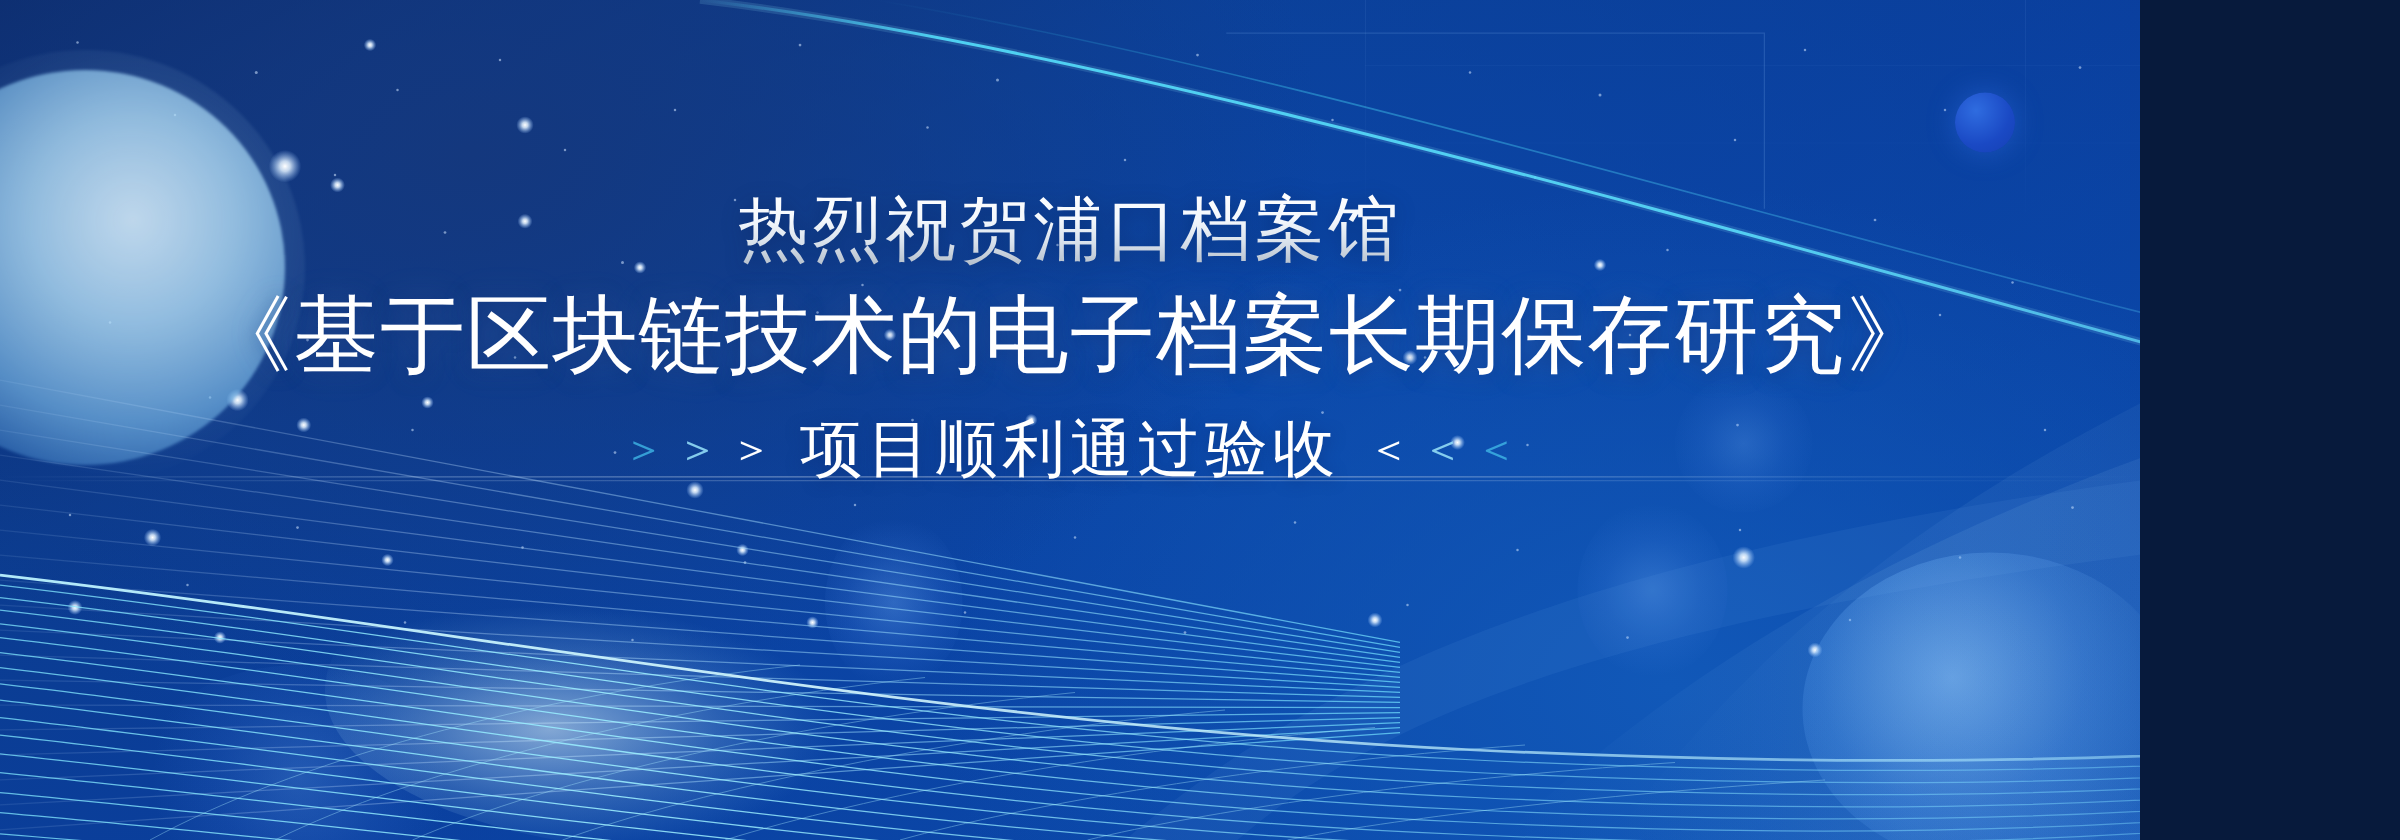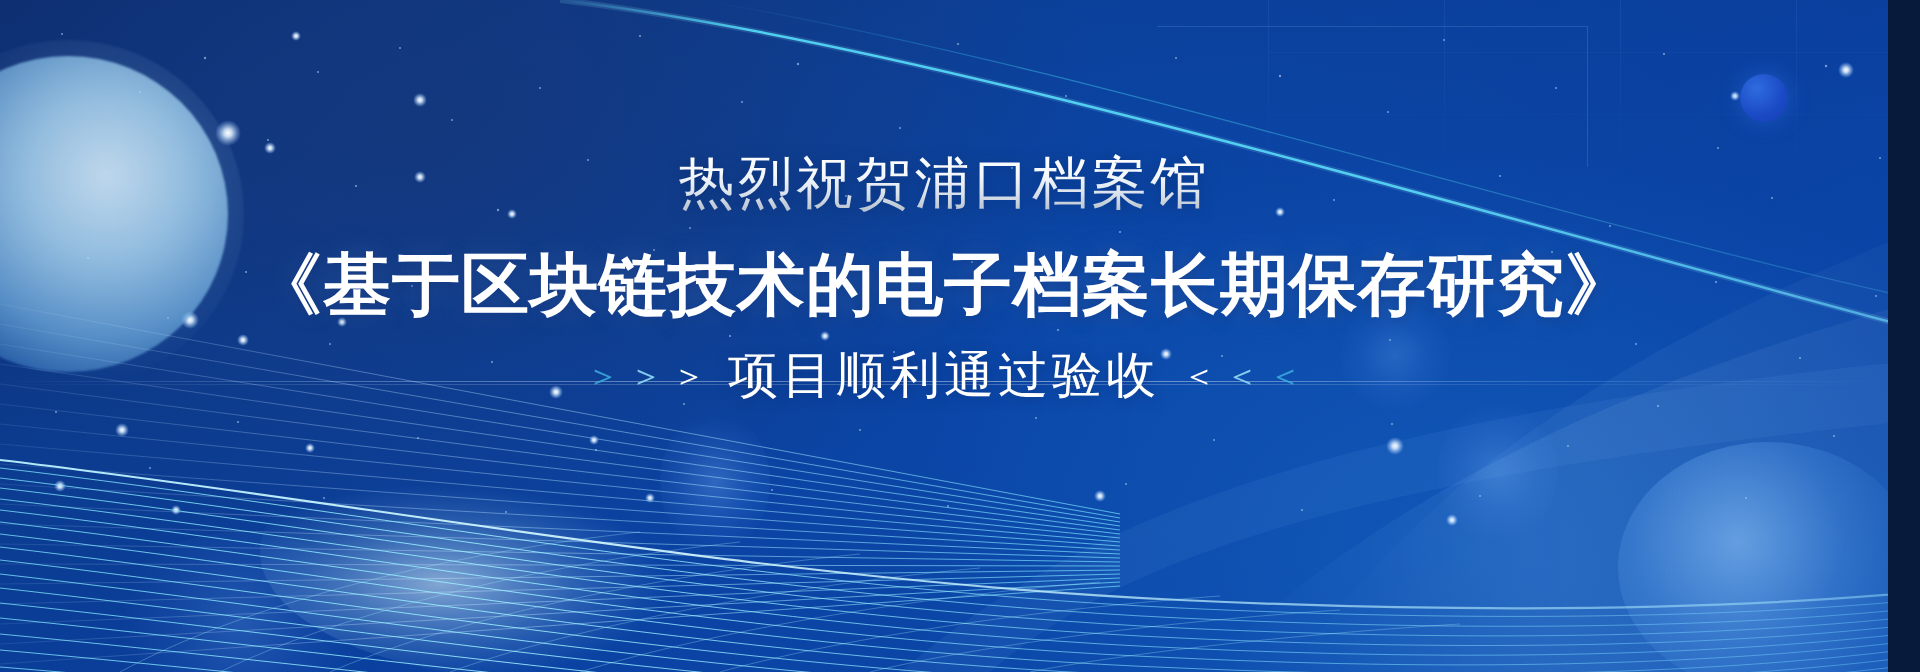--- a/index.html
+++ b/index.html
@@ -3,21 +3,21 @@
 <meta charset="utf-8">
 <title>Banner</title>
 <style>
   html, body {
     margin: 0;
     padding: 0;
     background: #071a3c;
   }
   #stage {
     position: relative;
-    width: 1888px;
+    width: 1712px;
     height: 672px;
     overflow: hidden;
     font-family: "Liberation Sans", "DejaVu Sans", sans-serif;
     background:
       radial-gradient(ellipse 1100px 700px at 22% 18%,  #14387e 0%, rgba(20,56,126,0) 62%),
       radial-gradient(ellipse 900px 620px at 78% 82%,  #1158b8 0%, rgba(17,88,184,0) 65%),
       radial-gradient(ellipse 1400px 900px at 60% 55%, #0b47a8 0%, rgba(11,71,168,0) 70%),
       linear-gradient(155deg, #0a2a6b 0%, #0b3c90 30%, #0a3f9e 55%, #0a46a8 78%, #0c53b8 100%);
   }
 
@@ -109,23 +109,23 @@
     line-height: 1.18;
     background: linear-gradient(to bottom, #ffffff 0%, #f4f8fd 38%, #d9e2ec 66%, #aeb9c6 100%);
     -webkit-background-clip: text;
     background-clip: text;
     color: transparent;
     -webkit-text-fill-color: transparent;
     text-shadow: none;
     filter: drop-shadow(0 2px 8px rgba(0,20,60,.35));
   }
   .line2 {
-    margin-top: 28px;
+    margin-top: 12px;
     font-size: 68px;
-    font-weight: 700;
+    font-weight: 400;
     letter-spacing: 1px;
     line-height: 1.2;
     color: #ffffff;
     text-shadow: 0 2px 14px rgba(10,40,110,.55), 0 0 26px rgba(150,200,255,.22);
   }
   .line3 {
     margin-top: 16px;
     display: flex;
     align-items: center;
     justify-content: center;

